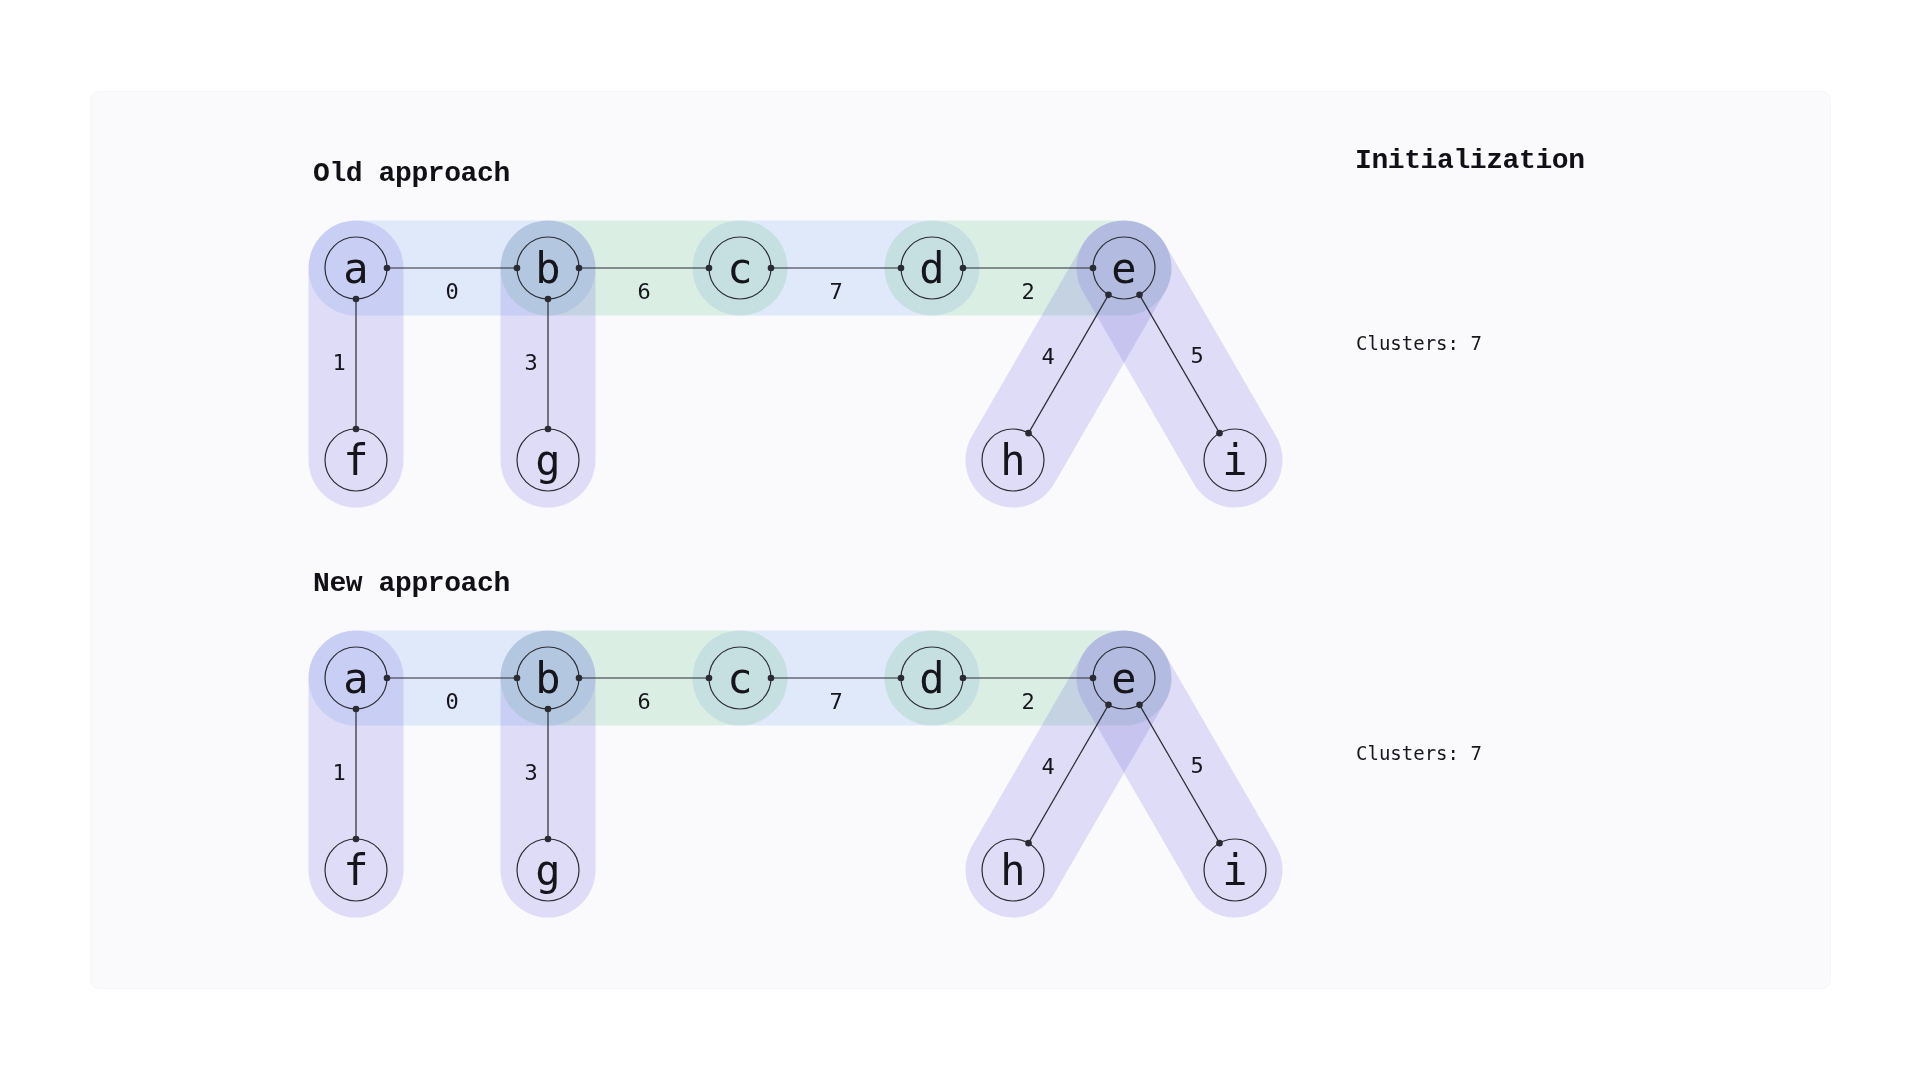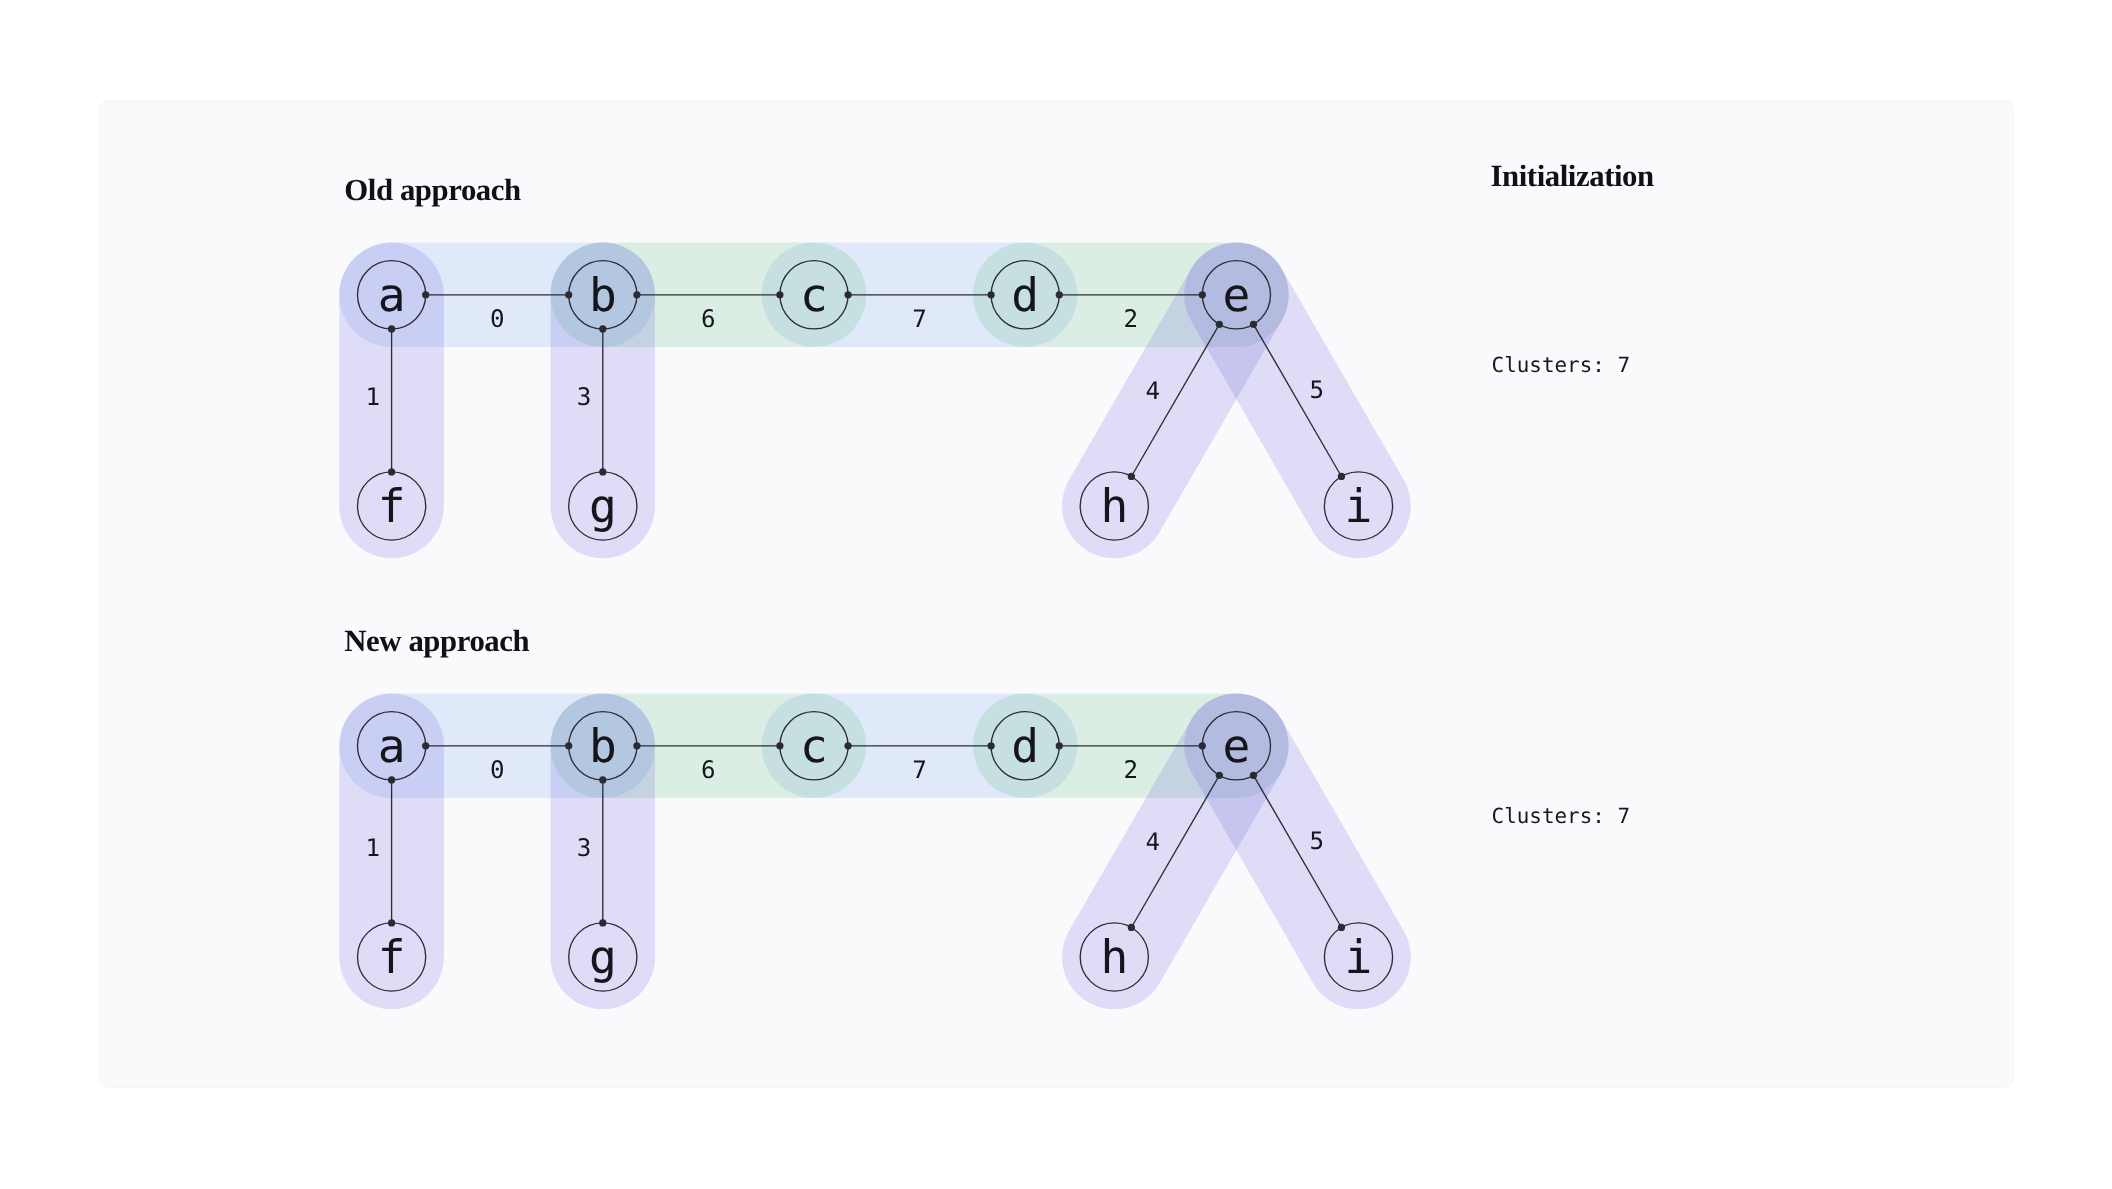--- a/index.html
+++ b/index.html
@@ -23,40 +23,41 @@
   }
   #graph-svg {
     position: absolute;
     left: 0;
     top: 0;
     width: 1920px;
     height: 1081px;
   }
   .heading {
     position: absolute;
-    font-family: Liberation Serif, serif;
+    font-family: Liberation Mono, monospace;
     font-weight: bold;
     font-size: 28px;
     line-height: 1;
     letter-spacing: -0.4px;
     color: #101016;
     white-space: nowrap;
     z-index: 3;
   }
   .title-old  { left: 313px; top: 160px; }
   .title-new  { left: 313px; top: 570px; text-align: center; }
   .right-heading { left: 1355px; top: 147px; }
   .status {
     position: absolute;
     font-family: "DejaVu Sans Mono", monospace;
     font-size: 19px;
     line-height: 1;
     color: #17171d;
     white-space: nowrap;
     z-index: 3;
+    margin-top: 11px;
   }
   .status-1 { left: 1356px; top: 323px; }
   .status-2 { left: 1356px; top: 733px; }
 
   .edge-line   { stroke: #2b2b33; stroke-width: 1.2; }
   .node-circle { fill: none; stroke: #2b2b33; stroke-width: 1.2; }
   .edge-dot    { fill: #2b2b33; }
   .node-label {
     font-family: "DejaVu Sans Mono", monospace;
     font-size: 42px;

